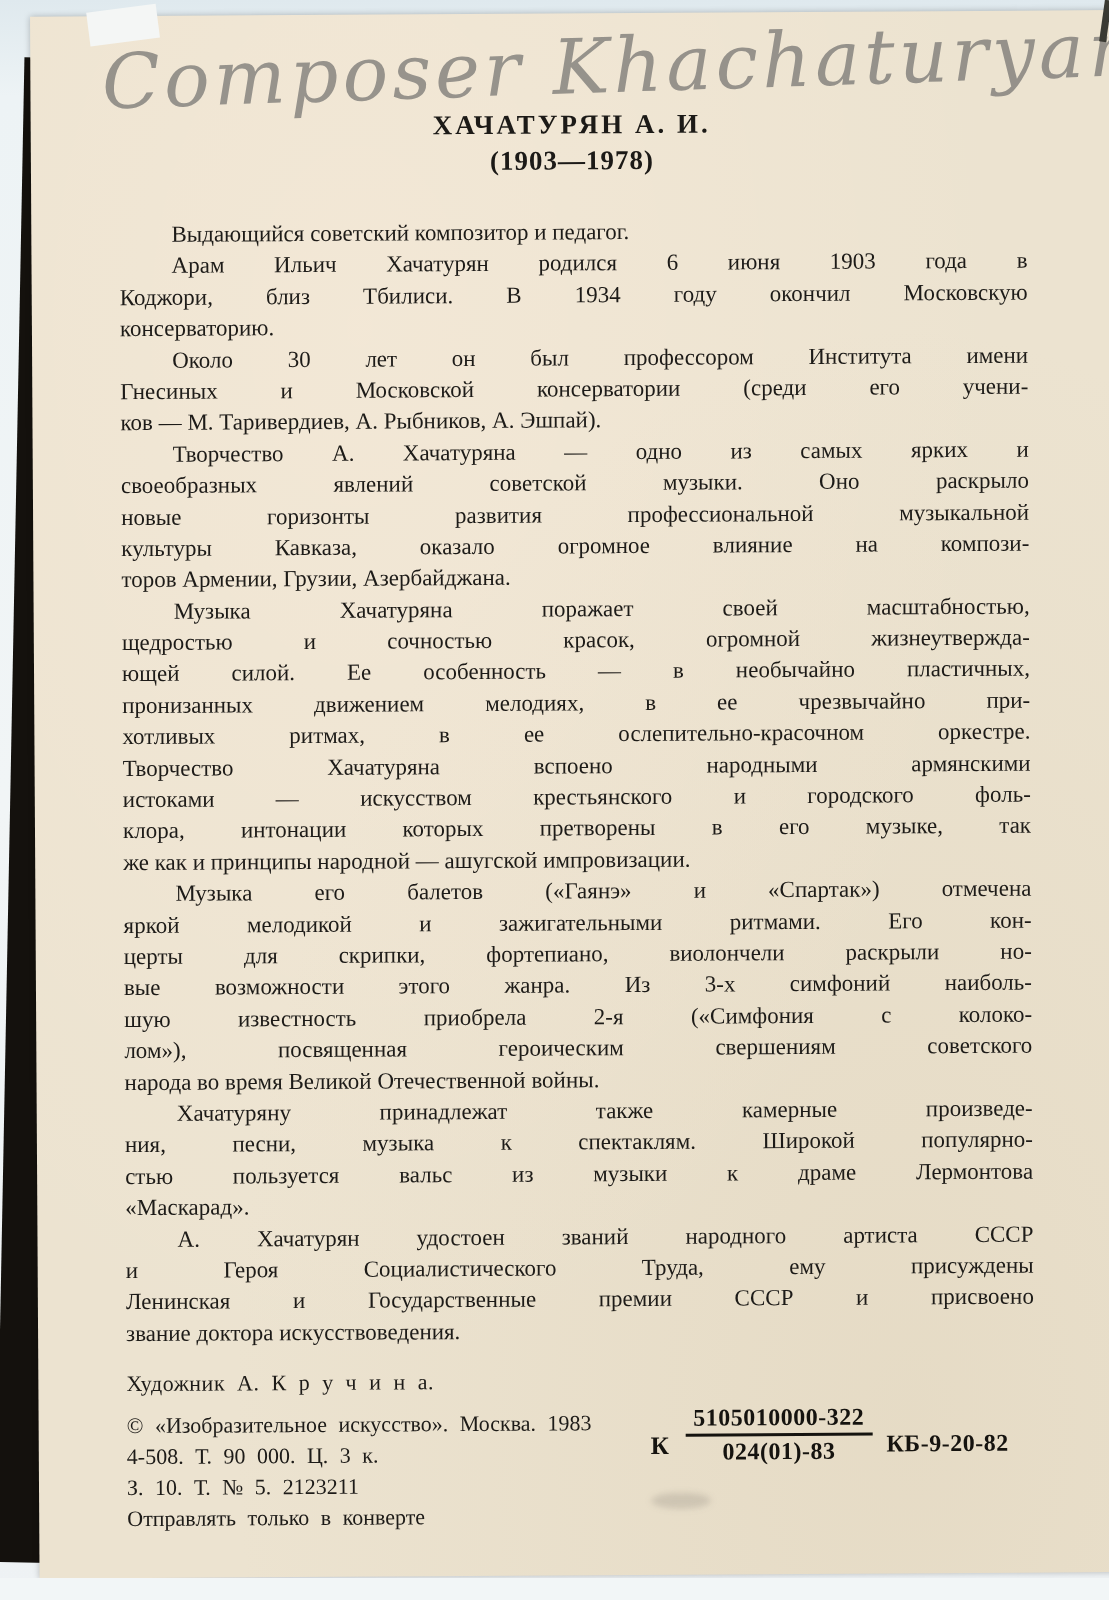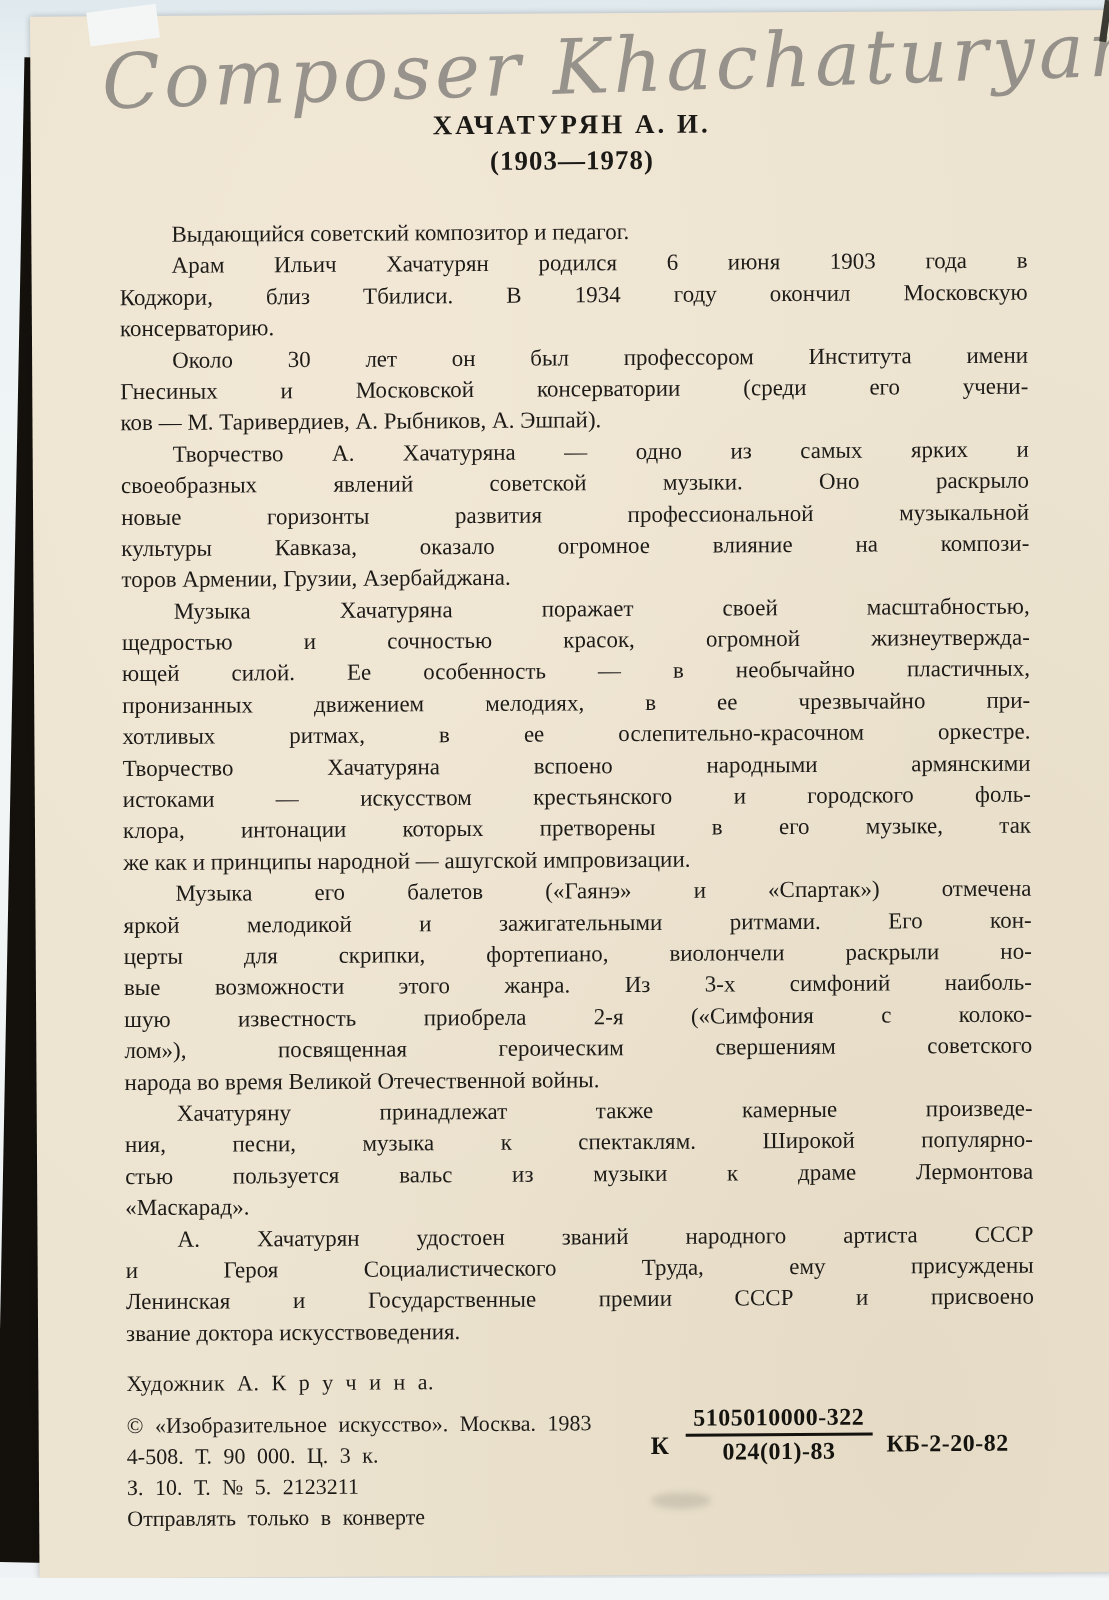--- a/index.html
+++ b/index.html
@@ -123,20 +123,20 @@
     <div>З. 10. Т. № 5. 2123211</div>
     <div>Отправлять только в конверте</div>
   </div>
 
   <div class="catalog">
     <span class="k">К</span>
     <span class="frac">
       <span class="num" style="display:block">5105010000-322</span>
       <span class="den" style="display:block">024(01)-83</span>
     </span>
-    <span class="suffix">КБ-2-20-82</span>
+    <span class="suffix">КБ-9-20-82</span>
   </div>
 
   <div class="smudge"></div>
 </div>
 
 <div class="edge-mark"></div>
 <div class="bottom-strip"></div>
 
 </body></html>

